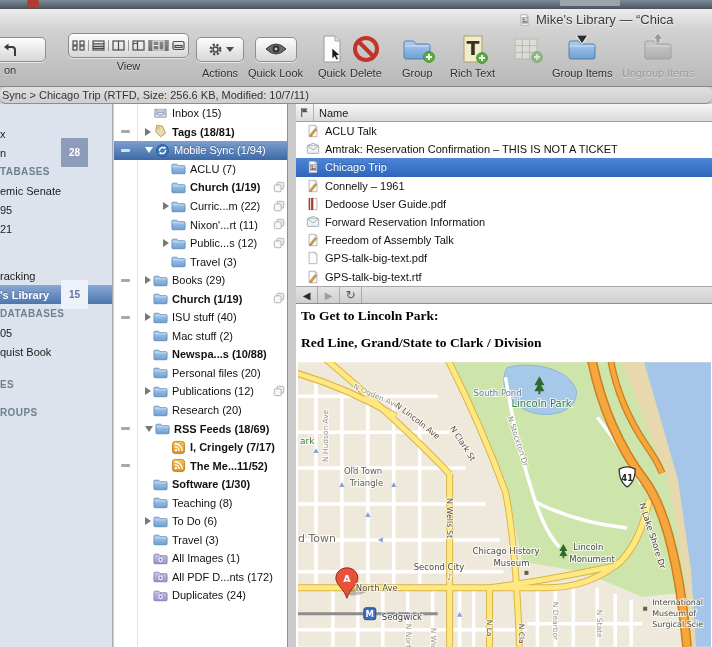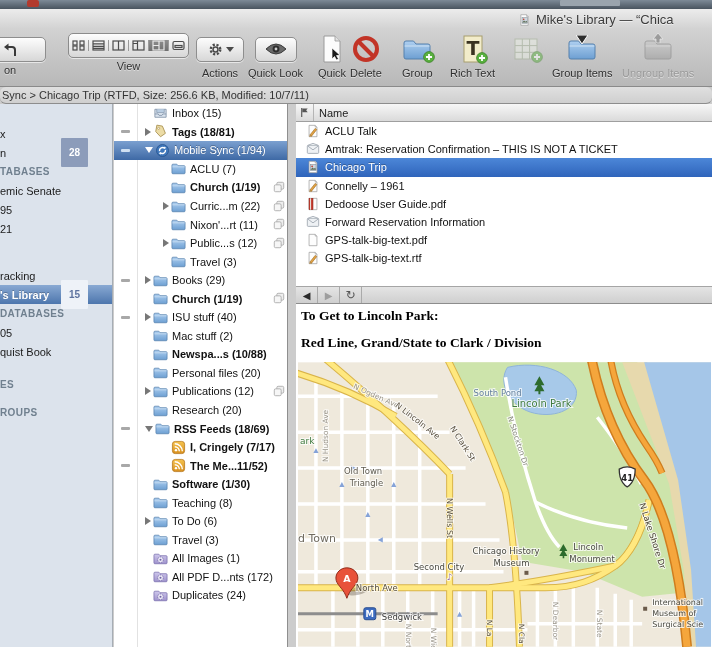--- a/index.html
+++ b/index.html
@@ -775,20 +775,26 @@
       <svg class="ficon" width="14" height="14">
         <use href="#sym-pdf"></use>
       </svg>
       <span>Dedoose User Guide.pdf</span>
     </div>
     <div class="frow">
       <svg class="ficon" width="14" height="14">
         <use href="#sym-mail"></use>
       </svg>
       <span>Forward Reservation Information</span>
+    </div>
+    <div class="frow">
+      <svg class="ficon" width="14" height="14">
+        <use href="#sym-rtf"></use>
+      </svg>
+      <span>Freedom of Assembly Talk</span>
     </div>
     <div class="frow">
       <svg class="ficon" width="14" height="14">
         <use href="#sym-page"></use>
       </svg>
       <span>GPS-talk-big-text.pdf</span>
     </div>
     <div class="frow">
       <svg class="ficon" width="14" height="14">
         <use href="#sym-rtf"></use>

